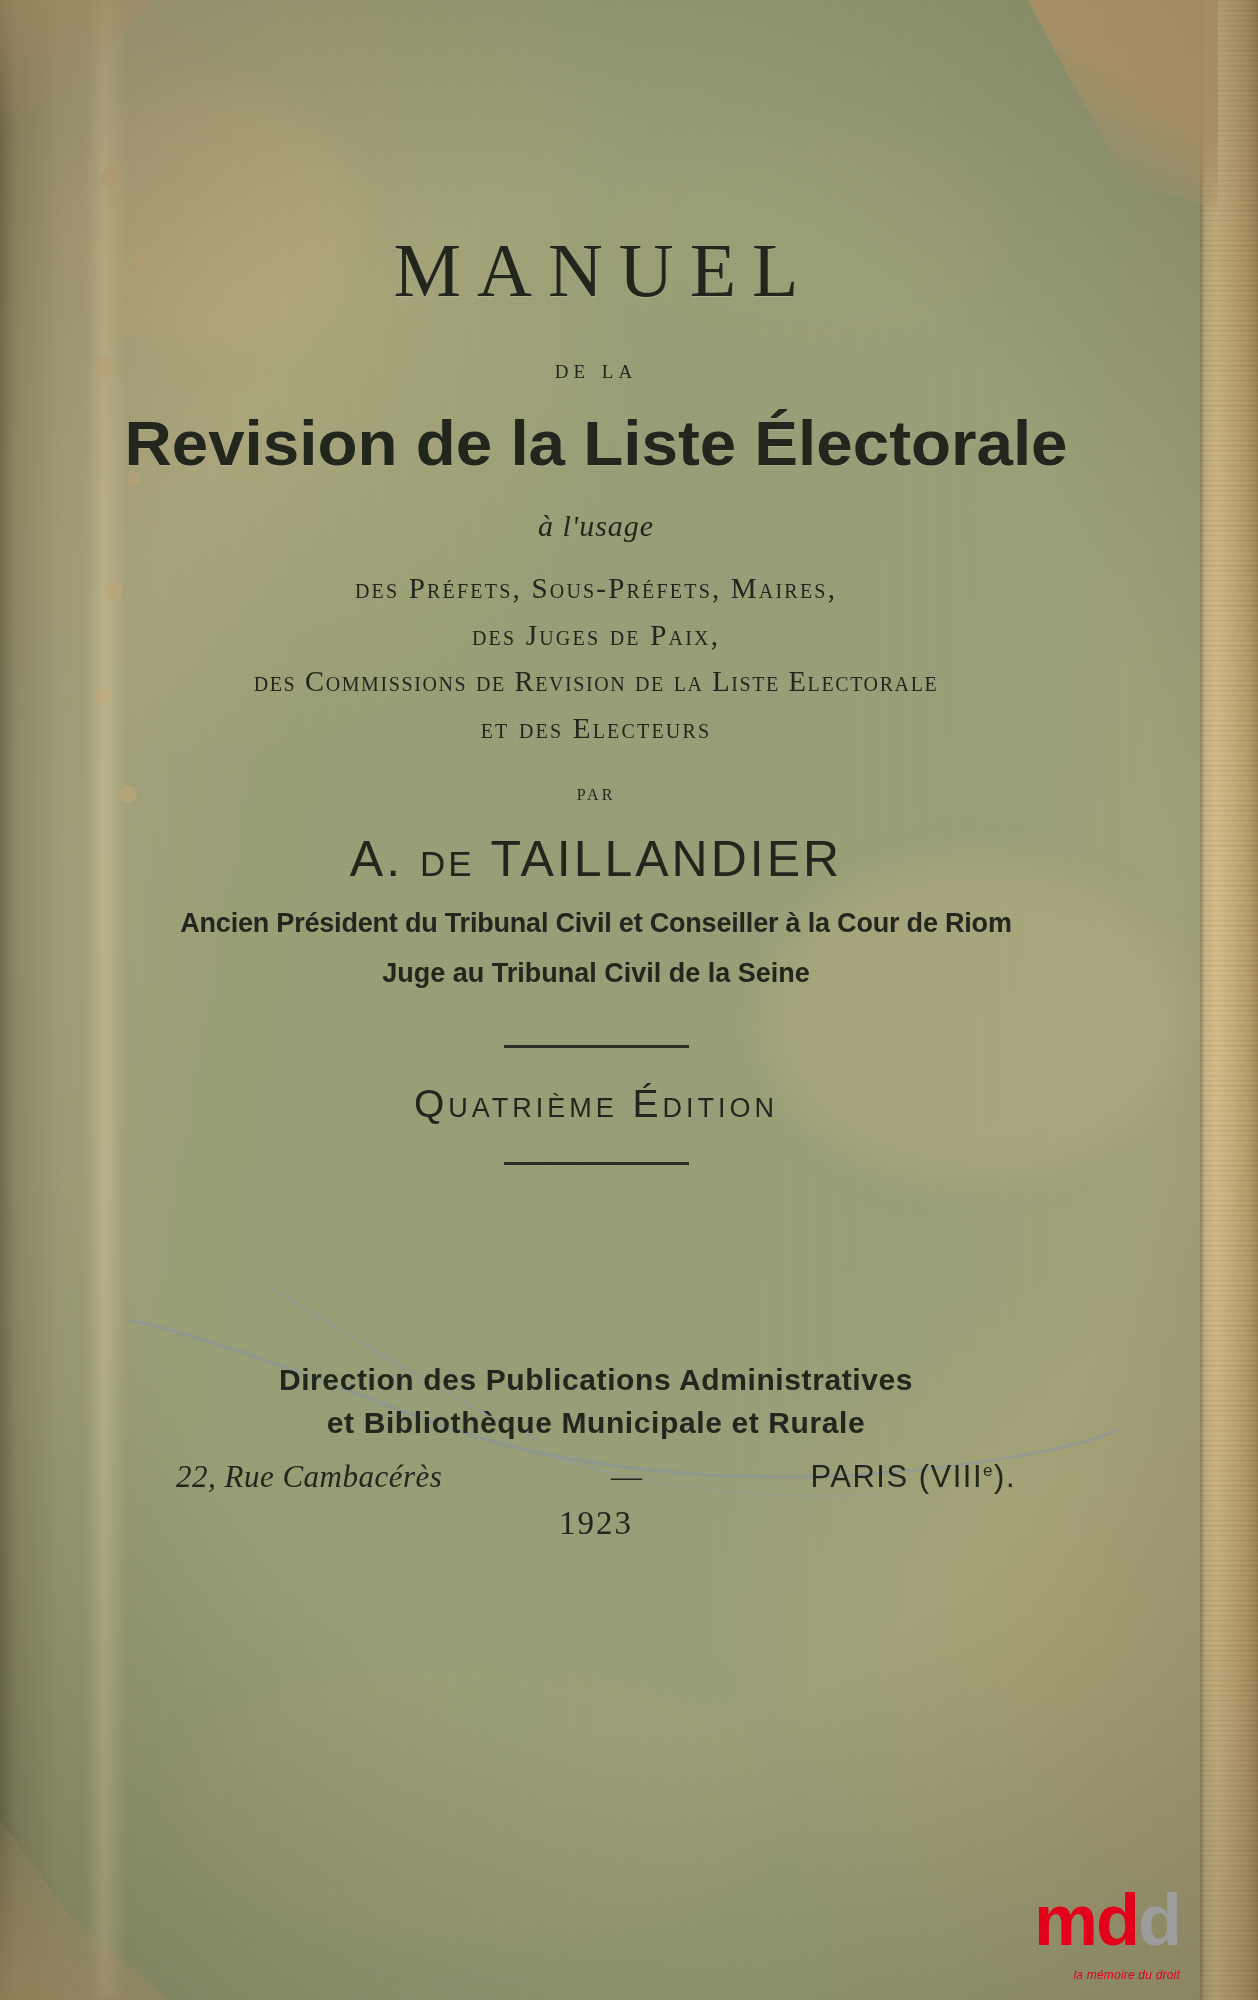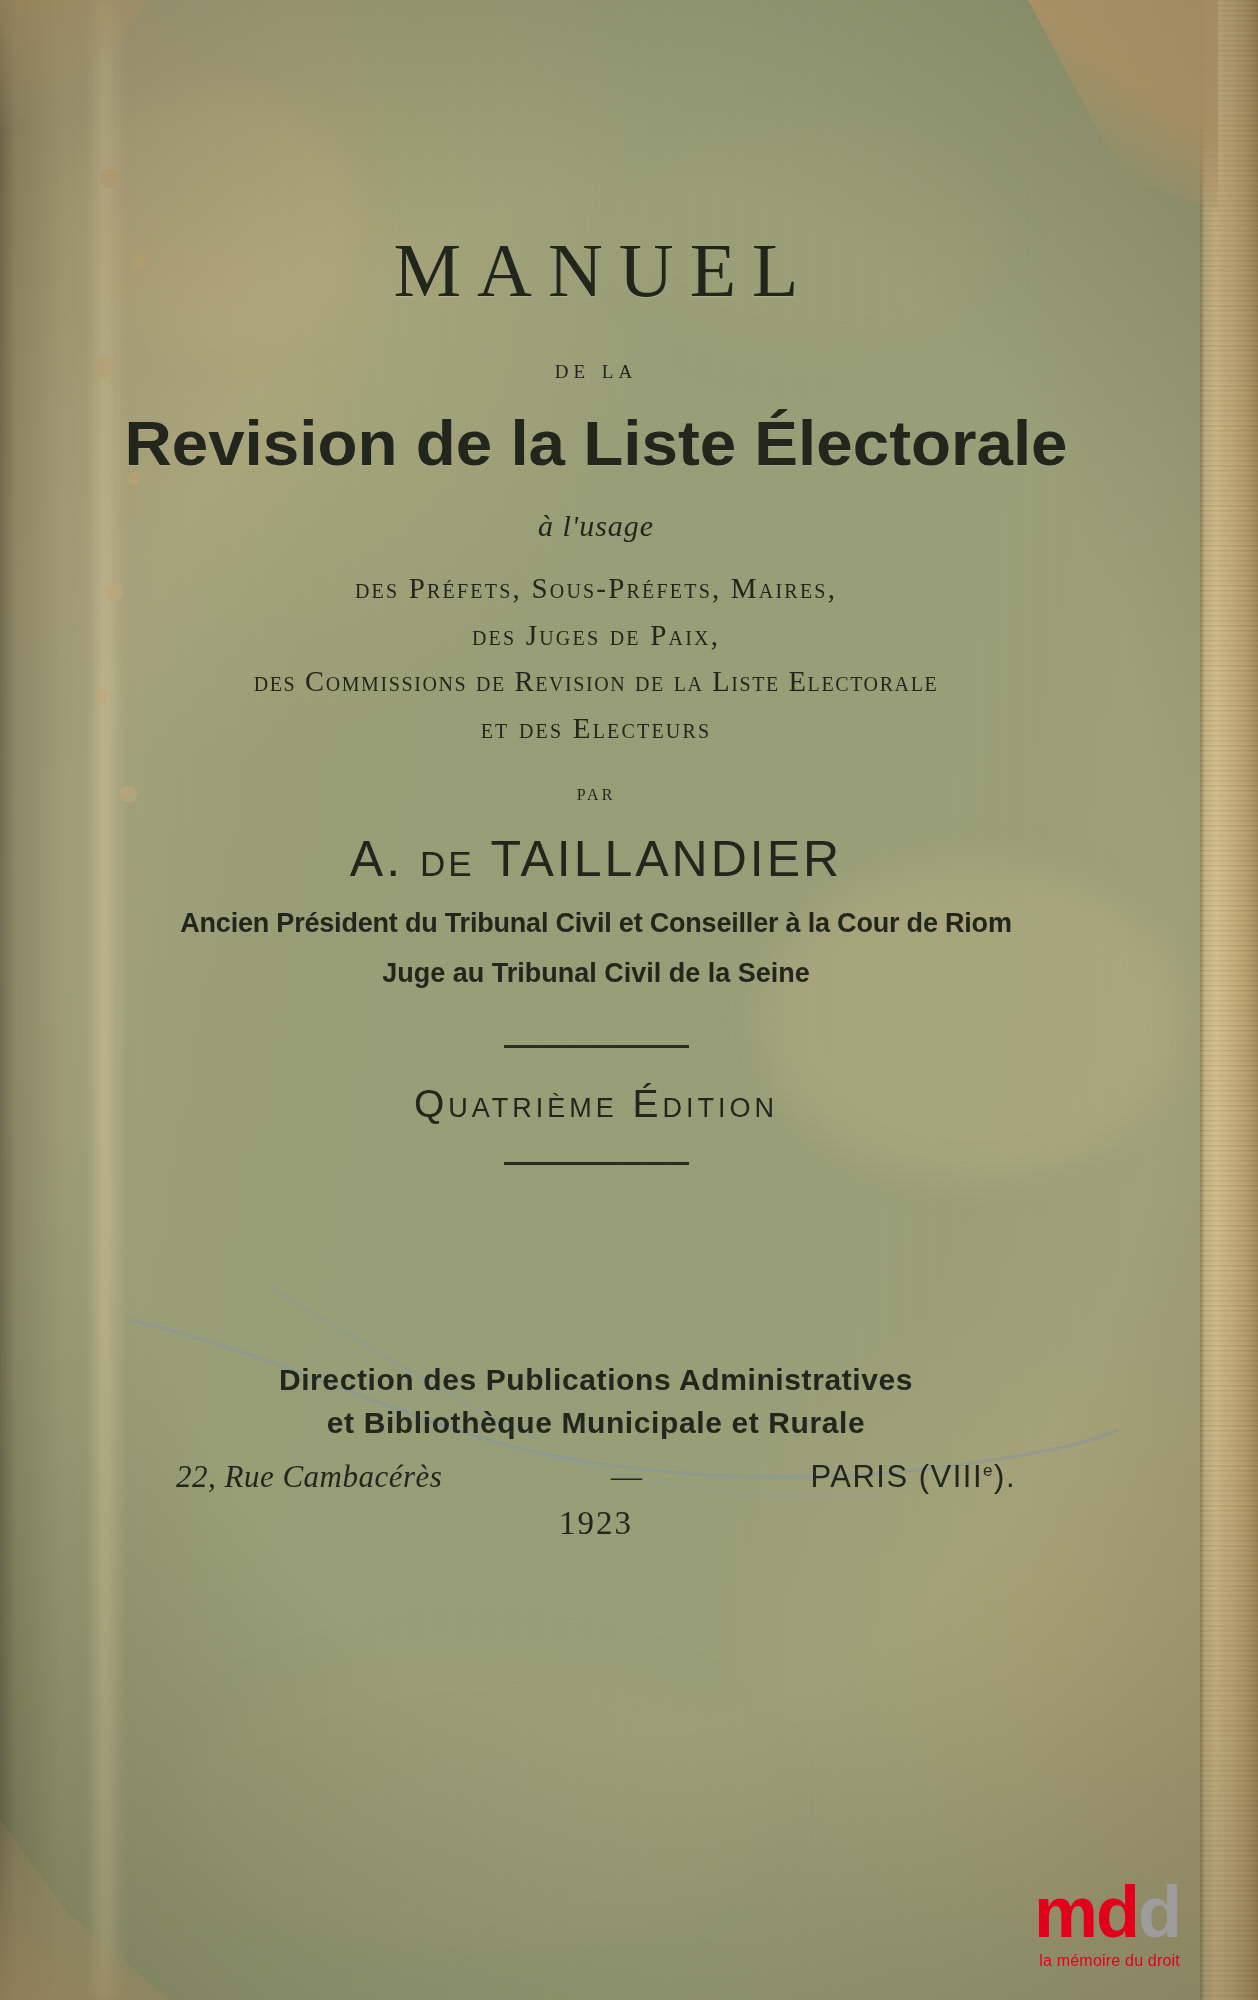--- a/index.html
+++ b/index.html
@@ -273,39 +273,40 @@
   .t-year {
     margin-top: 10px;
     font-family: "Liberation Serif", serif;
     font-size: 33px;
     letter-spacing: 2px;
   }
 
   
   .mdd {
     position: absolute;
-    right: 78px; bottom: 30px;
+    right: 78px; bottom: 18px;
     text-align: right;
     user-select: none;
   }
   .mdd-logo {
     font-family: "Liberation Sans", sans-serif;
     font-weight: 700;
     font-size: 72px;
     line-height: .86;
     letter-spacing: -2px;
     color: #e2001a;
   }
   .mdd-logo .d2 { color: #9d9d9d; }
   .mdd-tag {
     font-family: "Liberation Sans", sans-serif;
-    font-size: 16px;
+    font-size: 12px;
     color: #e2001a;
     letter-spacing: .2px;
-    margin-top: 8px;
+    margin-top: 16px;
+    font-style: italic;
   }
 </style>
 </head>
 <body>
 
 <div id="page">
 
   <div class="book"></div>
 
   <div class="stain s4"></div>

